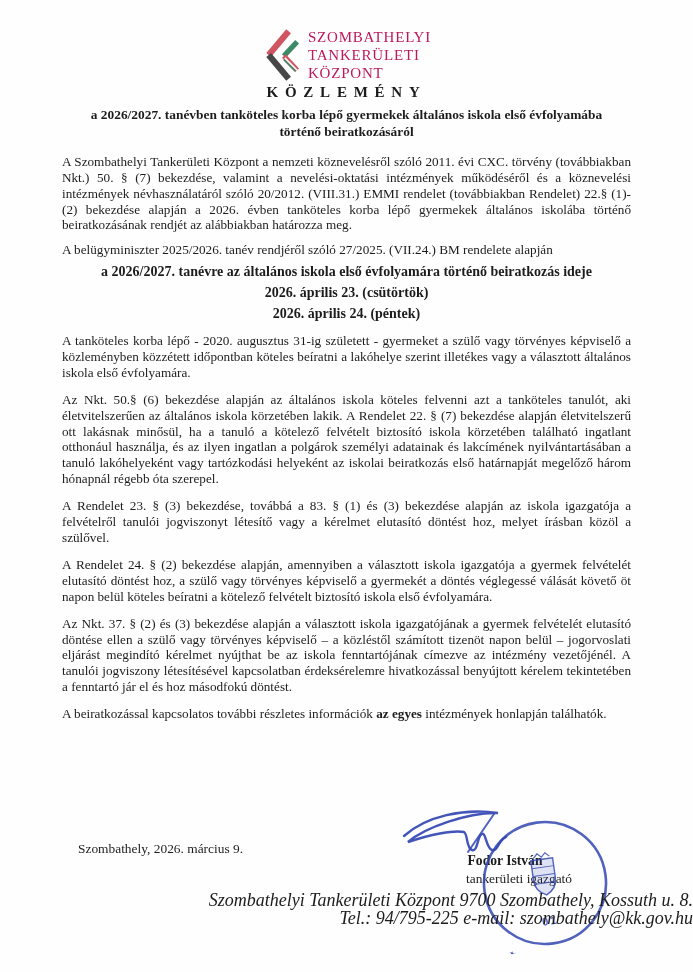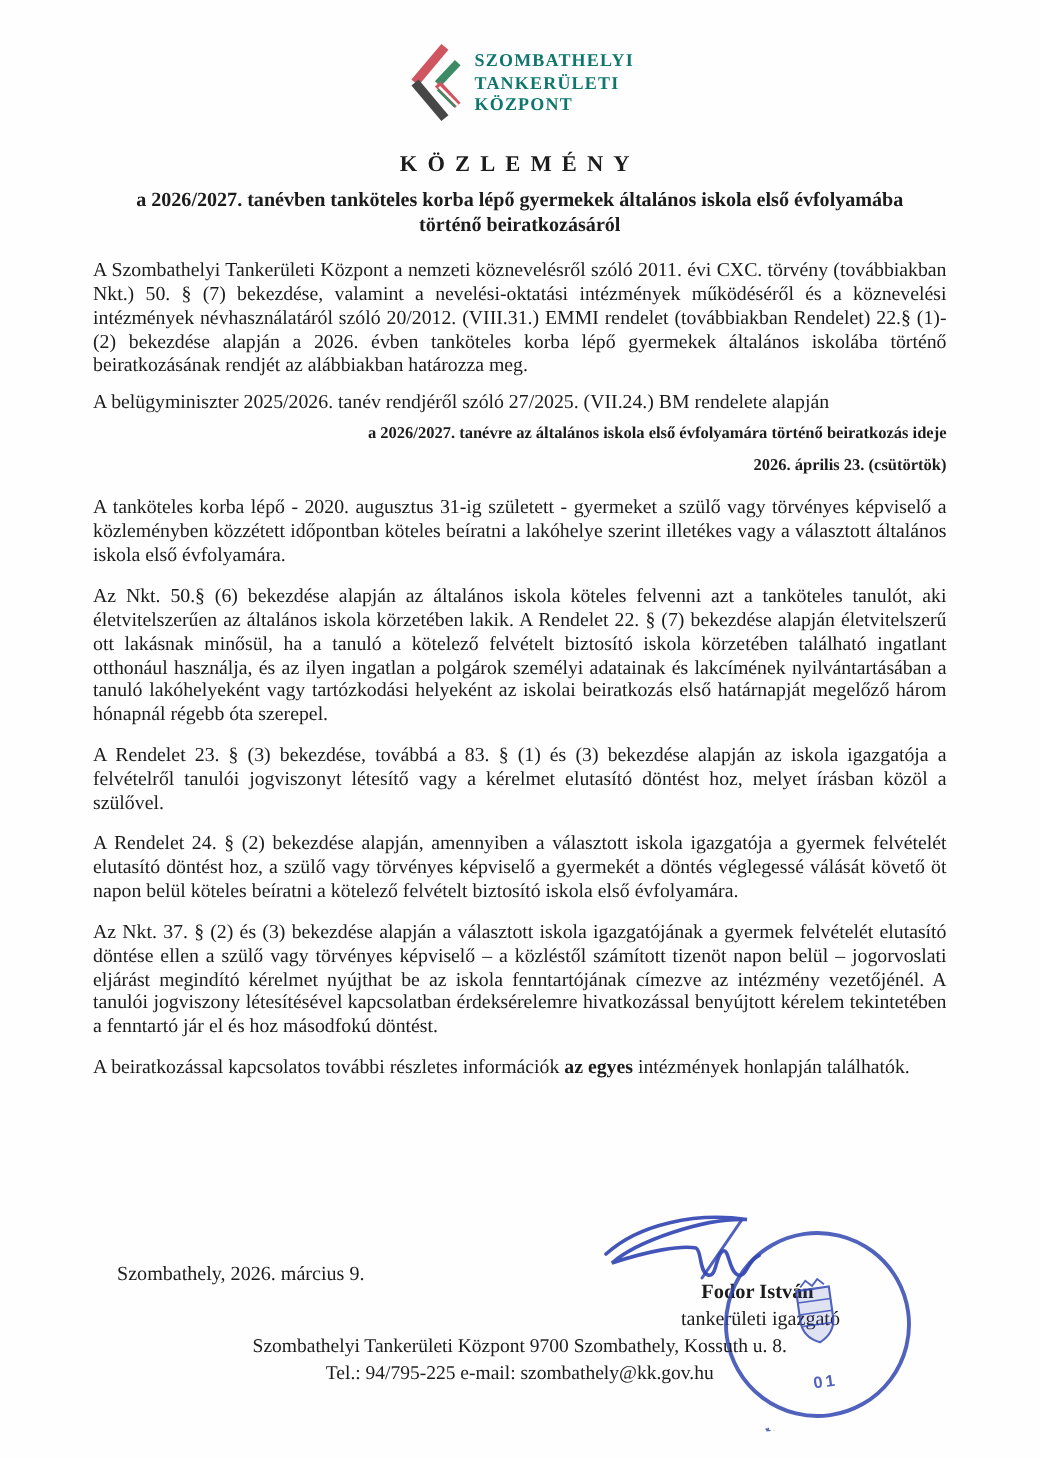--- a/index.html
+++ b/index.html
@@ -9,39 +9,39 @@
     margin:0 auto;
     background:#fefefe;
     font-family:"Liberation Serif","DejaVu Serif",serif;
     color:#1c1c1c;
     box-sizing:border-box;
     padding:26px 62px 0 62px;
     overflow:hidden;
   }
   
   .logo-row{display:flex;justify-content:center;align-items:center;gap:8px;height:58px;}
-  .logo-text{font-weight:bold;font-size:12px;line-height:1.22;letter-spacing:0.8px;color:#0f766e;}
+  .logo-text{font-weight:normal;font-size:15px;line-height:1.22;letter-spacing:0.8px;color:#be185d;}
   .ref-line{text-align:right;font-size:13.8px;margin:6px 34px 0 0;}
   
-  .doc-title{text-align:center;font-weight:bold;font-size:15px;letter-spacing:0.45em;margin-top:18px;}
+  .doc-title{text-align:center;font-weight:bold;font-size:15px;letter-spacing:0.45em;}
   .doc-subtitle{text-align:center;font-weight:bold;font-size:13.4px;line-height:1.3;margin:5px auto 0 auto;max-width:530px;}
   
   p.body-p{font-size:13.2px;line-height:15.9px;text-align:justify;margin:11px 0 0 0;}
   p.first-p{margin-top:13px;}
   p.single-line{text-align:left;margin-top:9px;}
-  .center-bold{text-align:right;font-weight:bold;font-size:11px;line-height:15.9px;margin-top:5px;}
+  .center-bold{text-align:center;font-weight:bold;font-size:14px;line-height:15.9px;margin-top:5px;}
   .center-bold.hl{margin-top:6px;}
   .gap-big{margin-top:16px;}
   
   .dateline{position:absolute;left:62px;top:841px;font-size:13.4px;margin-left:16px;}
   .sig-scribble{position:absolute;left:398px;top:804px;}
   .sig-name{position:absolute;left:420px;top:853px;width:170px;text-align:center;font-weight:bold;font-size:13.6px;}
-  .sig-role{position:absolute;left:417px;top:871px;width:180px;text-align:center;font-size:13.4px;}
+  .sig-role{position:absolute;left:392px;top:871px;width:180px;text-align:right;font-size:13.4px;}
   .stamp{position:absolute;left:479px;top:817px;opacity:0.85;transform:rotate(-8deg);}
-  .footer{position:absolute;left:0;right:0;text-align:center;font-size:13px;line-height:1.35;}
+  .footer{position:absolute;left:0;right:0;text-align:right;font-size:18px;line-height:1.35;font-style:italic;}
   .footer.l1{top:888px;}
   .footer.l2{top:906px;}
 </style>
 </head>
 <body>
 
 <div class="page">
 
   <div class="logo-row">
     <svg width="38" height="54" viewBox="0 0 40 56">
@@ -60,20 +60,21 @@
   </div>
 
 
   <div class="doc-title">KÖZLEMÉNY</div>
   <div class="doc-subtitle">a 2026/2027. tanévben tanköteles korba lépő gyermekek általános iskola első évfolyamába történő beiratkozásáról</div>
 
   <p class="body-p first-p">A Szombathelyi Tankerületi Központ a nemzeti köznevelésről szóló 2011. évi CXC. törvény (továbbiakban Nkt.) 50. § (7) bekezdése, valamint a nevelési-oktatási intézmények működéséről és a köznevelési intézmények névhasználatáról szóló 20/2012. (VIII.31.) EMMI rendelet (továbbiakban Rendelet) 22.§ (1)-(2) bekezdése alapján a 2026. évben tanköteles korba lépő gyermekek általános iskolába történő beiratkozásának rendjét az alábbiakban határozza meg.</p>
   <p class="body-p single-line">A belügyminiszter 2025/2026. tanév rendjéről szóló 27/2025. (VII.24.) BM rendelete alapján</p>
   <div class="center-bold hl">a 2026/2027. tanévre az általános iskola első évfolyamára történő beiratkozás ideje</div>
   <div class="center-bold">2026. április 23. (csütörtök)</div>
+  <div class="center-bold">2026. április 24. (péntek)</div>
   <p class="body-p">A tanköteles korba lépő - 2020. augusztus 31-ig született - gyermeket a szülő vagy törvényes képviselő a közleményben közzétett időpontban köteles beíratni a lakóhelye szerint illetékes vagy a választott általános iskola első évfolyamára.</p>
   <p class="body-p gap-big">Az Nkt. 50.§ (6) bekezdése alapján az általános iskola köteles felvenni azt a tanköteles tanulót, aki életvitelszerűen az általános iskola körzetében lakik. A Rendelet 22. § (7) bekezdése alapján életvitelszerű ott lakásnak minősül, ha a tanuló a kötelező felvételt biztosító iskola körzetében található ingatlant otthonául használja, és az ilyen ingatlan a polgárok személyi adatainak és lakcímének nyilvántartásában a tanuló lakóhelyeként vagy tartózkodási helyeként az iskolai beiratkozás első határnapját megelőző három hónapnál régebb óta szerepel.</p>
   <p class="body-p">A Rendelet 23. § (3) bekezdése, továbbá a 83. § (1) és (3) bekezdése alapján az iskola igazgatója a felvételről tanulói jogviszonyt létesítő vagy a kérelmet elutasító döntést hoz, melyet írásban közöl a szülővel.</p>
   <p class="body-p">A Rendelet 24. § (2) bekezdése alapján, amennyiben a választott iskola igazgatója a gyermek felvételét elutasító döntést hoz, a szülő vagy törvényes képviselő a gyermekét a döntés véglegessé válását követő öt napon belül köteles beíratni a kötelező felvételt biztosító iskola első évfolyamára.</p>
   <p class="body-p">Az Nkt. 37. § (2) és (3) bekezdése alapján a választott iskola igazgatójának a gyermek felvételét elutasító döntése ellen a szülő vagy törvényes képviselő – a közléstől számított tizenöt napon belül – jogorvoslati eljárást megindító kérelmet nyújthat be az iskola fenntartójának címezve az intézmény vezetőjénél. A tanulói jogviszony létesítésével kapcsolatban érdeksérelemre hivatkozással benyújtott kérelem tekintetében a fenntartó jár el és hoz másodfokú döntést.</p>
   <p class="body-p"><span>A beiratkozással kapcsolatos további részletes információk </span><b>az egyes</b><span> intézmények honlapján találhatók.</span></p>
 
   <div class="dateline">Szombathely, 2026. március 9.</div>
 
   <svg class="sig-scribble" width="122" height="54" viewBox="0 0 122 54">

